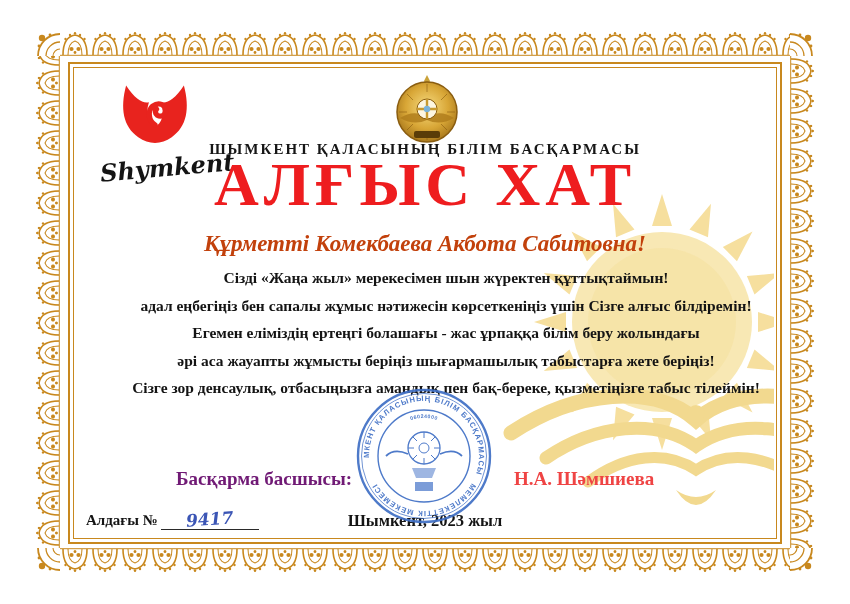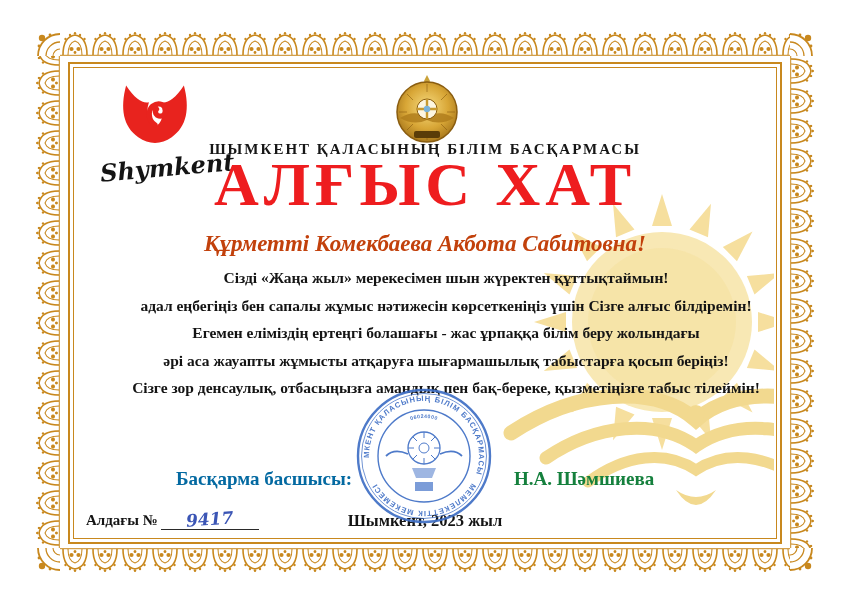--- a/index.html
+++ b/index.html
@@ -32,22 +32,22 @@
   .emblem{position:absolute;left:390px;top:74px;z-index:2;}
   .dept{position:absolute;top:141px;left:0;right:0;text-align:center;font-weight:bold;font-size:15px;letter-spacing:2px;color:#161616;z-index:2;}
   .title{position:absolute;top:152px;left:0;right:0;text-align:center;font-weight:bold;font-size:62px;line-height:64px;letter-spacing:5px;color:#ee1d1f;z-index:2;}
 
   
   .recipient{position:absolute;top:231px;left:0;right:0;text-align:center;font-weight:bold;font-style:italic;font-size:23px;color:#c2410c;z-index:2;}
   .letter-body{position:absolute;top:264px;left:0;right:0;text-align:center;font-weight:bold;font-size:15.5px;color:#141414;z-index:1;}
   .letter-body .bline{line-height:27.6px;white-space:nowrap;margin-left:42px;}
 
   
-  .sig-label{position:absolute;left:176px;top:468px;font-weight:bold;font-size:19px;color:#0369a1;z-index:2;}
-  .sig-name{position:absolute;left:514px;top:468px;font-weight:bold;font-size:19px;color:#15803d;z-index:2;}
+  .sig-label{position:absolute;left:176px;top:468px;font-weight:bold;font-size:19px;color:#701a75;z-index:2;}
+  .sig-name{position:absolute;left:514px;top:468px;font-weight:bold;font-size:19px;color:#ef4444;z-index:2;}
   .reg{position:absolute;left:86px;top:509px;font-weight:bold;font-size:15px;color:#141414;z-index:2;}
   .reg-line{display:inline-block;min-width:98px;border-bottom:1.8px solid #2a2a2a;margin-left:3px;text-align:center;}
   .reg-num{font-family:"DejaVu Serif",serif;font-style:italic;font-weight:bold;font-size:17px;color:#3b55b5;display:inline-block;transform:rotate(-4deg);}
   .place-date{position:absolute;left:0;right:0;top:511px;text-align:center;font-weight:bold;font-size:16.5px;color:#141414;z-index:2;}
 
   
   .stamp{position:absolute;left:354px;top:386px;width:140px;height:140px;z-index:3;opacity:.92;}
   .stamp text{font-family:"Liberation Sans",sans-serif;font-weight:bold;}
 </style>
 </head>
@@ -191,21 +191,21 @@
 
   <div class="dept">ШЫМКЕНТ ҚАЛАСЫНЫҢ БІЛІМ БАСҚАРМАСЫ</div>
   <div class="title">АЛҒЫС ХАТ</div>
 
   <div class="recipient">Құрметті Комекбаева Акбота Сабитовна!</div>
 
   <div class="letter-body">
     <div class="bline">Сізді «Жаңа жыл» мерекесімен шын жүректен құттықтаймын!</div>
     <div class="bline">адал еңбегіңіз бен сапалы жұмыс нәтижесін көрсеткеніңіз үшін Сізге алғыс білдіремін!</div>
     <div class="bline">Егемен еліміздің ертеңгі болашағы - жас ұрпаққа білім беру жолындағы</div>
-    <div class="bline">әрі аса жауапты жұмысты атқаруға шығармашылық табыстарға қосып беріңіз!</div>
+    <div class="bline">әрі аса жауапты жұмысты беріңіз шығармашылық табыстарға жете беріңіз!</div>
     <div class="bline">Сізге зор денсаулық, отбасыңызға амандық пен бақ-береке, қызметіңізге табыс тілеймін!</div>
   </div>
 
   <svg class="stamp" viewBox="-70 -70 140 140">
     <g fill="none" stroke="#3f6fc5">
       <circle r="66" stroke-width="2.4"></circle>
       <circle r="62.5" stroke-width=".8"></circle>
       <circle r="46" stroke-width="1.4"></circle>
     </g>
     <defs>

